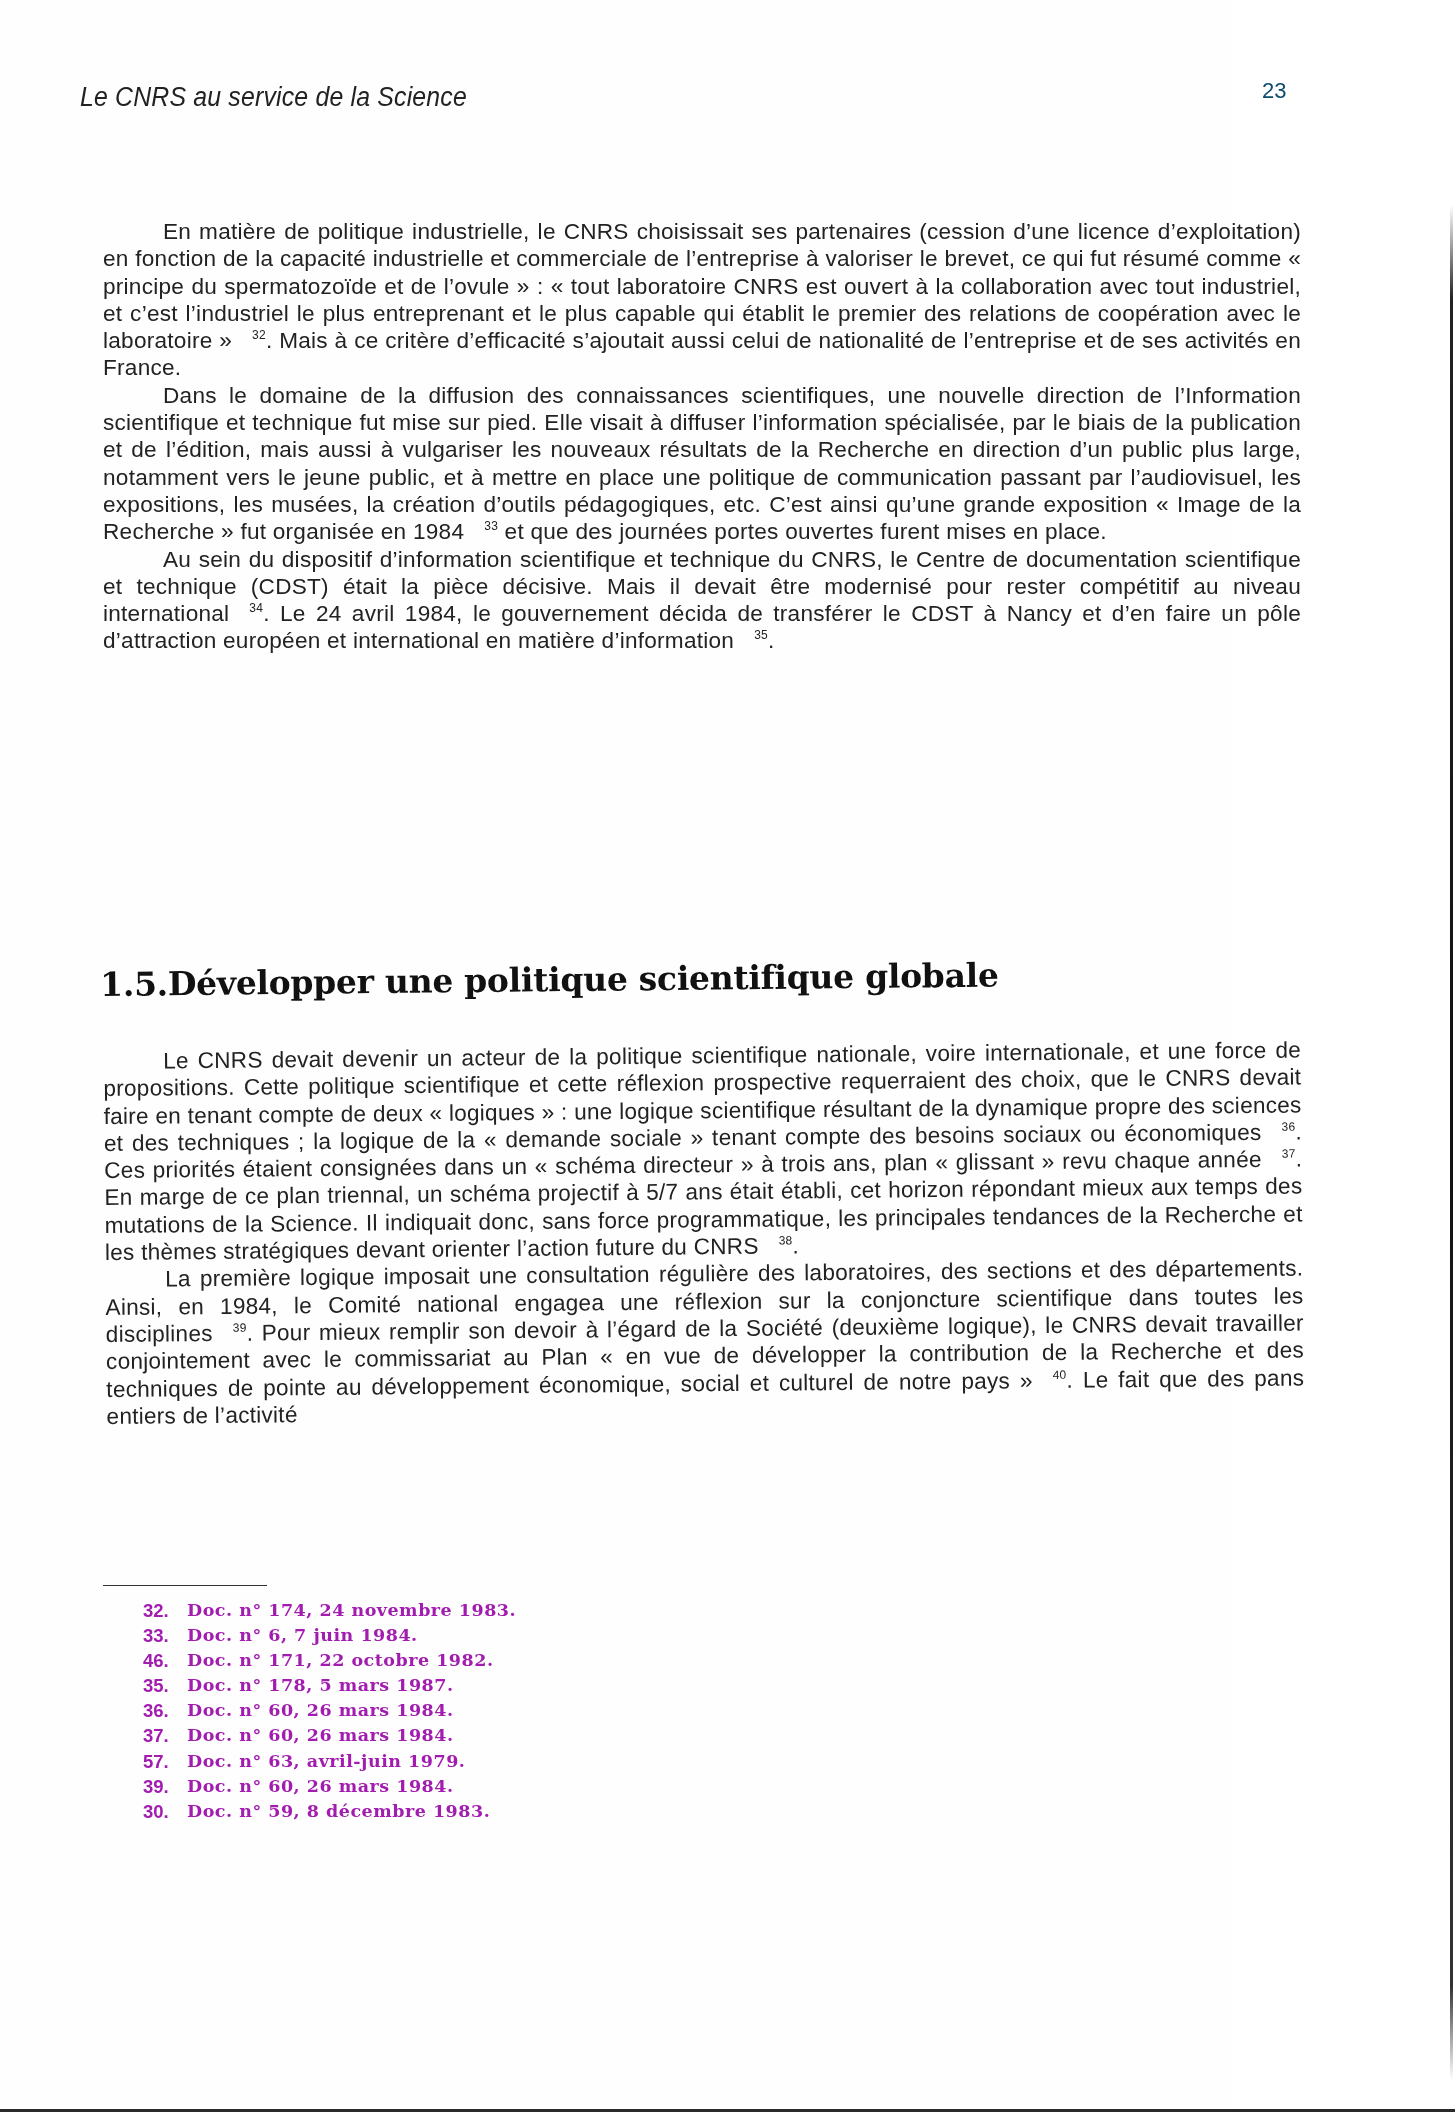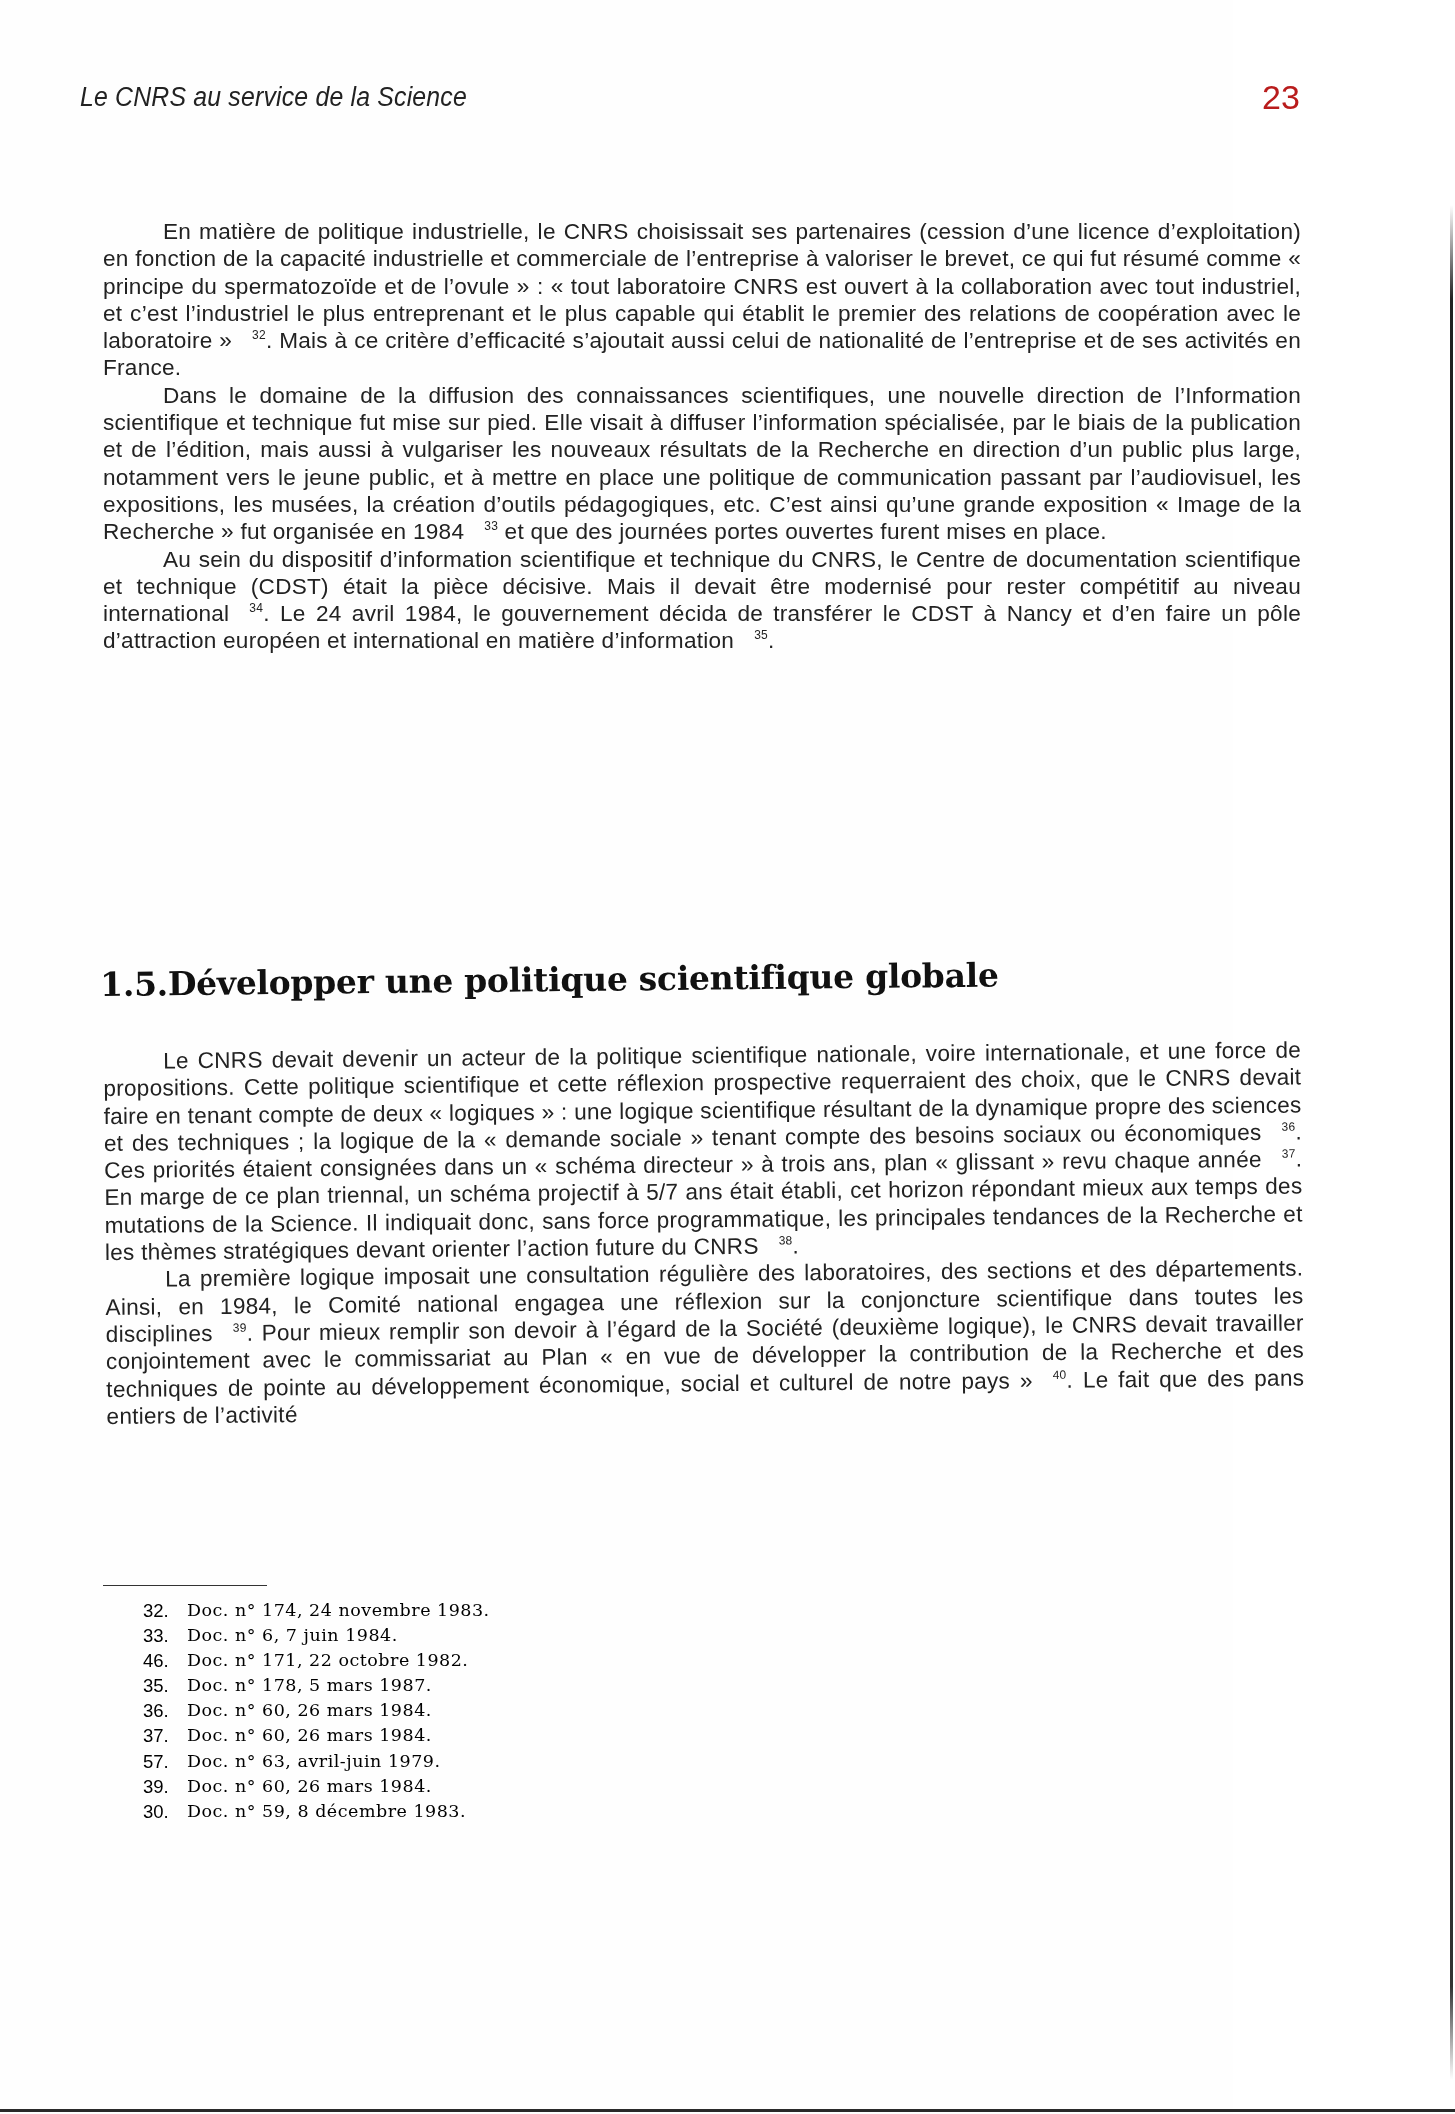--- a/index.html
+++ b/index.html
@@ -8,21 +8,21 @@
 
     .running-head {
       position: absolute; left: 80px; top: 82px;
       font-family: "Liberation Sans", sans-serif; font-style: italic;
       font-size: 27px; letter-spacing: 0.2px; color: #222;
       transform: scaleX(0.92); transform-origin: left top;
     }
     .page-number {
       position: absolute; left: 1262px; top: 78px;
       font-family: "Liberation Sans", sans-serif;
-      font-size: 34px; color: #b91c1c;
+      font-size: 22px; color: #0c4a6e;
     }
 
     .body-text {
       position: absolute; left: 103px; width: 1198px;
       font-family: "Liberation Sans", sans-serif;
       font-size: 22.6px; line-height: 27.3px; color: #222;
       text-align: justify; letter-spacing: 0.25px;
     }
     .body-text p { margin: 0; text-indent: 60px; text-align: justify; }
     .body-text sup { font-size: 12px; line-height: 0; vertical-align: 9px; margin-left: 20px; }
@@ -38,21 +38,21 @@
     }
     .section-heading .num { }
 
     .footnote-rule {
       position: absolute; left: 103px; top: 1585px;
       width: 164px; height: 0; border-top: 1.5px solid #333;
     }
     .footnotes {
       position: absolute; left: 143px; top: 1598px;
       font-family: "DejaVu Sans", sans-serif; font-size: 17.5px;
-      line-height: 25.1px; color: #000000;
+      line-height: 25.1px; color: #a21caf; font-weight: bold;
     }
     .footnote { display: flex; white-space: nowrap; }
     .footnote .fn-num { width: 44px; font-family: "Liberation Sans", sans-serif; font-size: 18.5px; }
     .footnote .fn-text { font-family: "DejaVu Serif", serif; letter-spacing: 0.5px; text-align: right; }
 
     .scan-edge-right {
       position: absolute; left: 1450px; top: 205px; width: 3px; height: 1875px;
       background: linear-gradient(to bottom, rgba(0,0,0,0) 0%, #222 5%, #111 50%, #333 95%, rgba(0,0,0,0) 100%);
     }
     .scan-edge-bottom {

